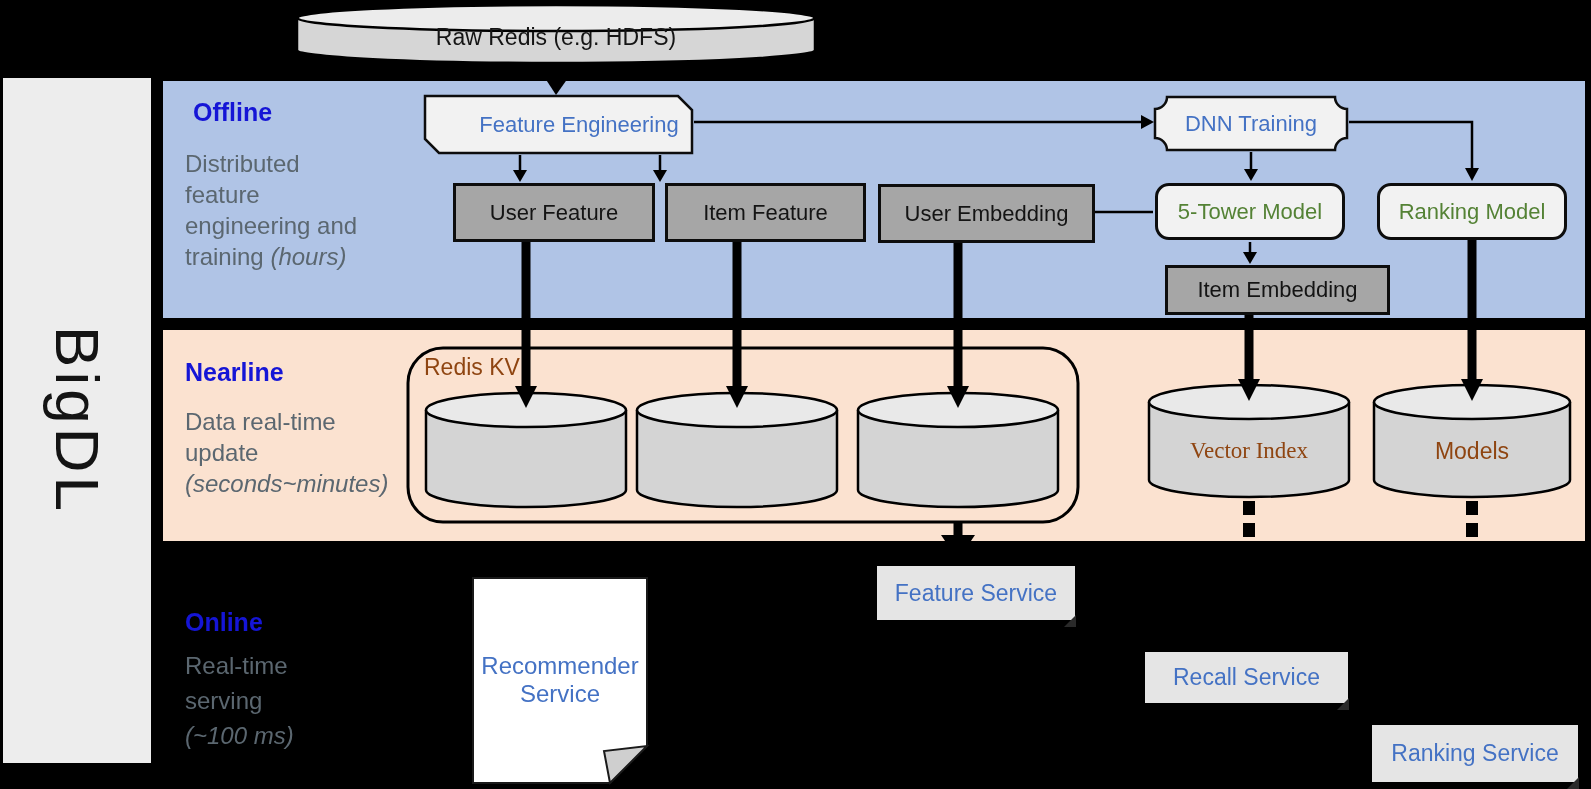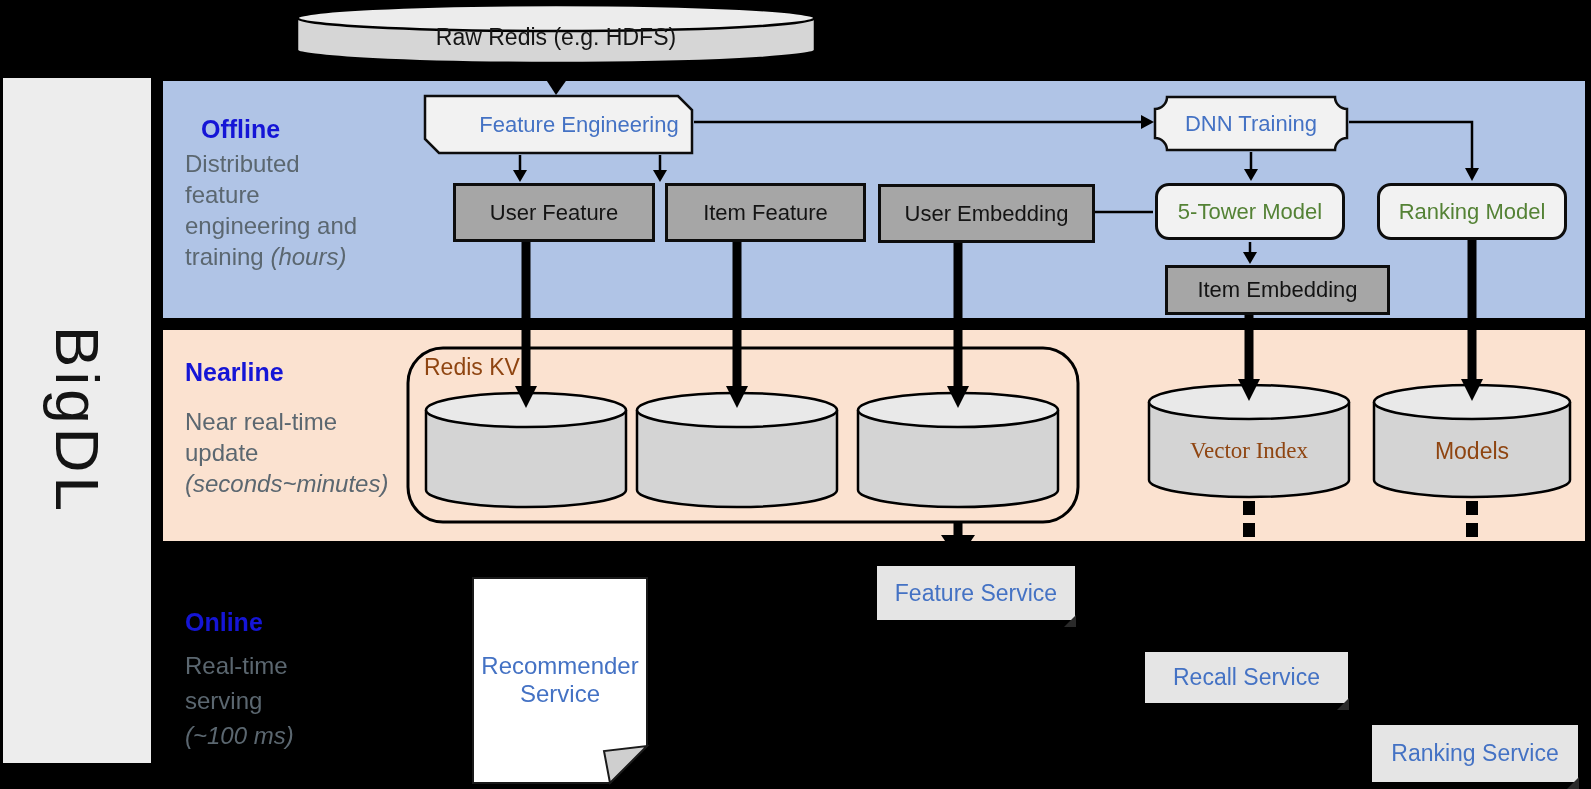--- a/index.html
+++ b/index.html
@@ -150,31 +150,31 @@
           <rect x="1466" y="523" width="12" height="14"></rect>
       </g>
     </g>
 
     <g>
       <path d="M473,578 H647 V746 L610,783 H473 Z" fill="#ffffff" stroke="#1a1a1a" stroke-width="2"></path>
       <path d="M647,746 L610,783 L604,751 Z" fill="#cfcfcf" stroke="#1a1a1a" stroke-width="2"></path>
     </g>
   </svg>
 
-  <div class="region-title" style="left:201px;top:98px;margin-top:17px;">Offline</div>
+  <div class="region-title" style="left:193px;top:98px;">Offline</div>
   <div class="region-desc" style="left:185px;top:148px;">
     <div>Distributed</div>
     <div>feature</div>
     <div>engineering and</div>
     <div><span>training </span><span class="em">(hours)</span></div>
   </div>
 
   <div class="region-title" style="left:185px;top:358px;">Nearline</div>
   <div class="region-desc" style="left:185px;top:406px;">
-    <div>Near real-time</div>
+    <div>Data real-time</div>
     <div>update</div>
     <div><span></span><span class="em">(seconds~minutes)</span></div>
   </div>
 
   <div class="region-title" style="left:185px;top:608px;font-weight:700;">Online</div>
   <div class="region-desc online-desc" style="left:185px;top:648px;">
     <div>Real-time</div>
     <div>serving</div>
     <div><span></span><span class="em">(~100 ms)</span></div>
   </div>

